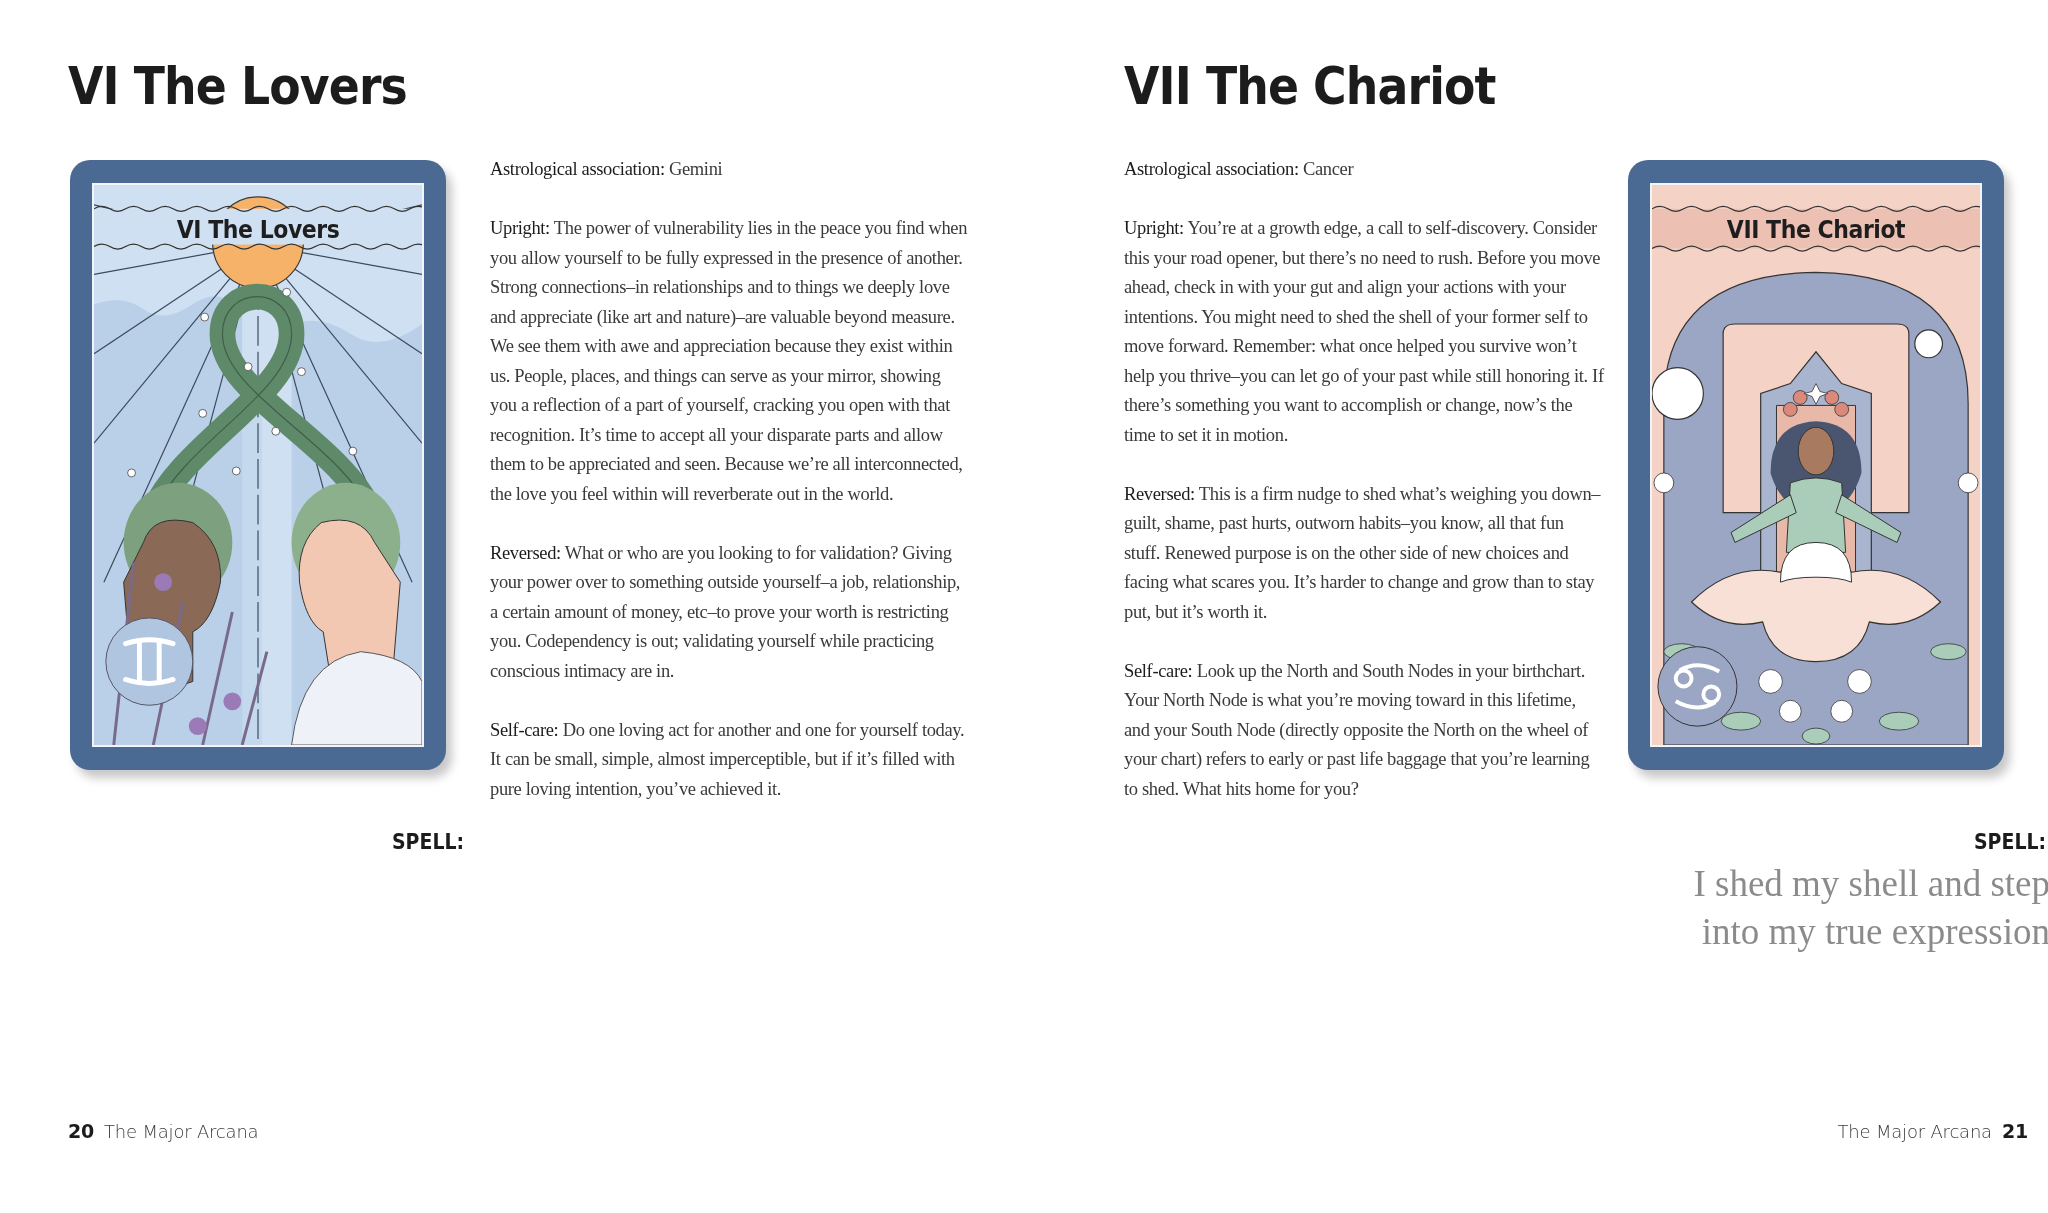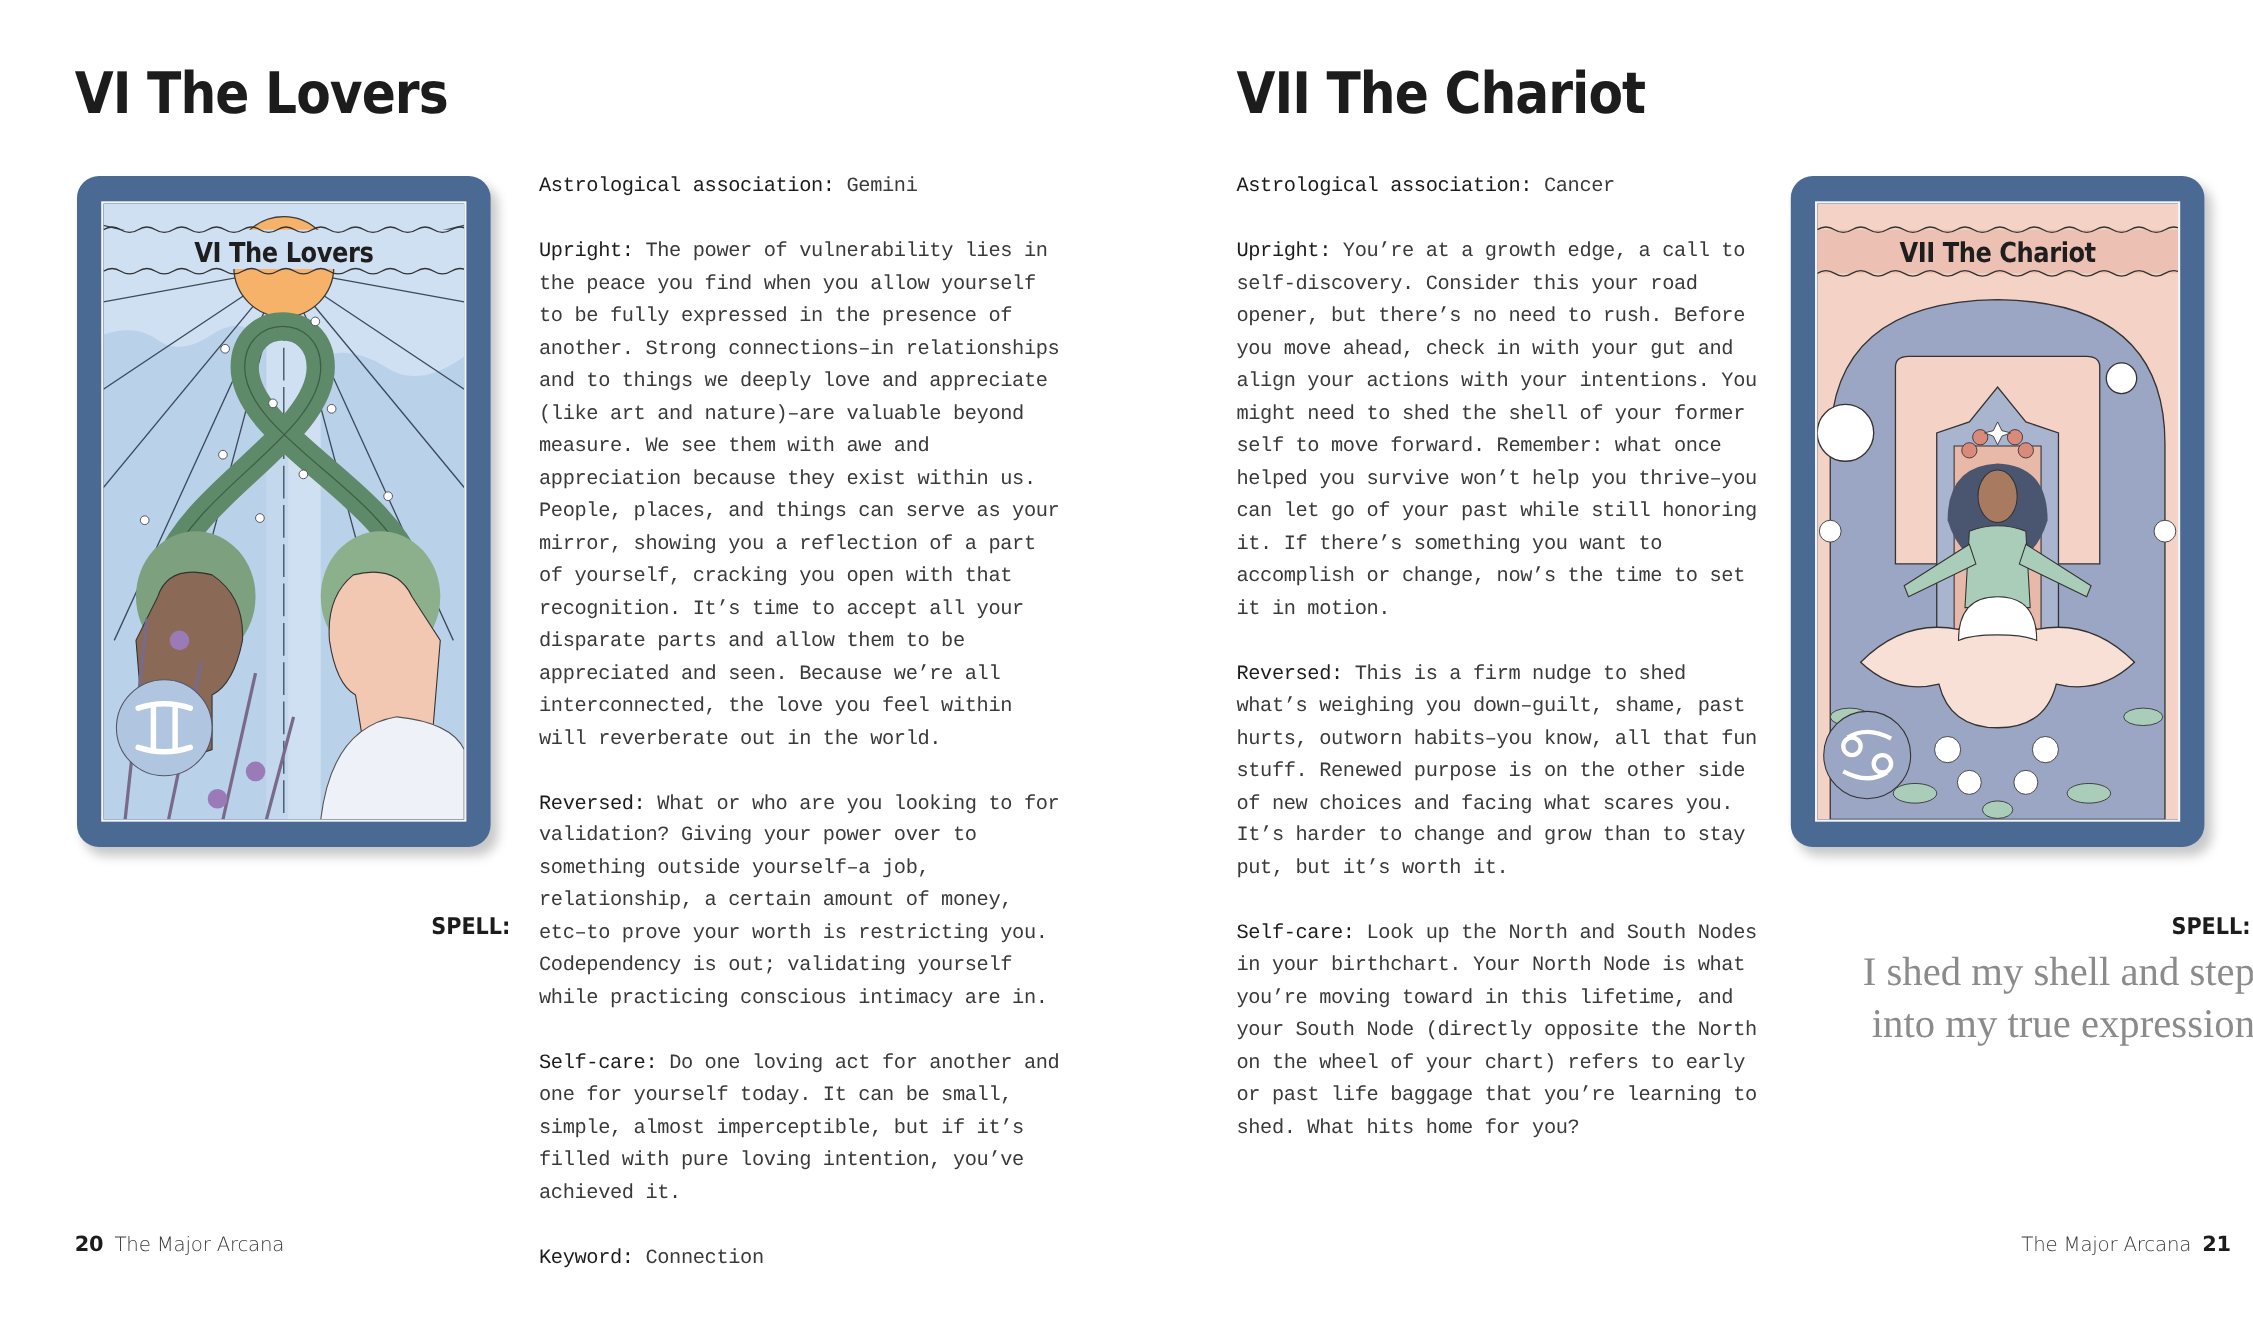--- a/index.html
+++ b/index.html
@@ -31,21 +31,21 @@
 
   .spell { position:absolute; top:830px; width:420px; text-align:right; }
   .left .spell { left:48px; }
   .right .spell { left:578px; }
   .spell-label { font-family:"DejaVu Sans", sans-serif; font-weight:600; font-size:21px;
                  color:#1c1c1c; letter-spacing:0; transform:scaleX(0.9); display:inline-block; }
   .spell-text { font-family:"Liberation Serif", serif; font-size:37px; line-height:48px;
                 color:#8b8b8b; margin-top:6px; }
 
   .body { position:absolute; top:155px; width:480px;
-          font-family:Liberation Mono, monospace; font-size:18.5px; line-height:29.5px;
+          font-family:Liberation Serif, serif; font-size:18.5px; line-height:29.5px;
           color:#3a3a3a; font-weight:300; letter-spacing:-0.35px; }
   .left .body { left:490px; }
   .right .body { left:72px; }
   .body p { margin:0 0 29.5px 0; }
   .body .lbl { color:#1c1c1c; font-weight:400; }
 
   .footer { position:absolute; top:1120px; font-size:18px; color:#3a3a3a; font-weight:300;
             letter-spacing:-0.2px; white-space:nowrap; }
   .left .footer { left:68px; }
   .right .footer { right:48px; }
@@ -134,21 +134,20 @@
 
   <div class="spell">
     <div class="spell-label">SPELL:</div>
   </div>
 
   <div class="body">
     <p><span class="lbl">Astrological association:</span> <span>Gemini</span></p>
     <p><span class="lbl">Upright:</span> <span>The power of vulnerability lies in the peace you find when you allow yourself to be fully expressed in the presence of another. Strong connections–in relationships and to things we deeply love and appreciate (like art and nature)–are valuable beyond measure. We see them with awe and appreciation because they exist within us. People, places, and things can serve as your mirror, showing you a reflection of a part of yourself, cracking you open with that recognition. It’s time to accept all your disparate parts and allow them to be appreciated and seen. Because we’re all interconnected, the love you feel within will reverberate out in the world.</span></p>
     <p><span class="lbl">Reversed:</span> <span>What or who are you looking to for validation? Giving your power over to something outside yourself–a job, relationship, a certain amount of money, etc–to prove your worth is restricting you. Codependency is out; validating yourself while practicing conscious intimacy are in.</span></p>
     <p><span class="lbl">Self-care:</span> <span>Do one loving act for another and one for yourself today. It can be small, simple, almost imperceptible, but if it’s filled with pure loving intention, you’ve achieved it.</span></p>
-    <p><span class="lbl">Keyword:</span> <span>Connection</span></p>
   </div>
 
   <div class="footer">
     <span class="num">20</span><span class="sep"></span><span>The Major Arcana</span>
   </div>
 </div>
 
 <div class="page right">
   <h1 class="title">VII The Chariot</h1>
 

